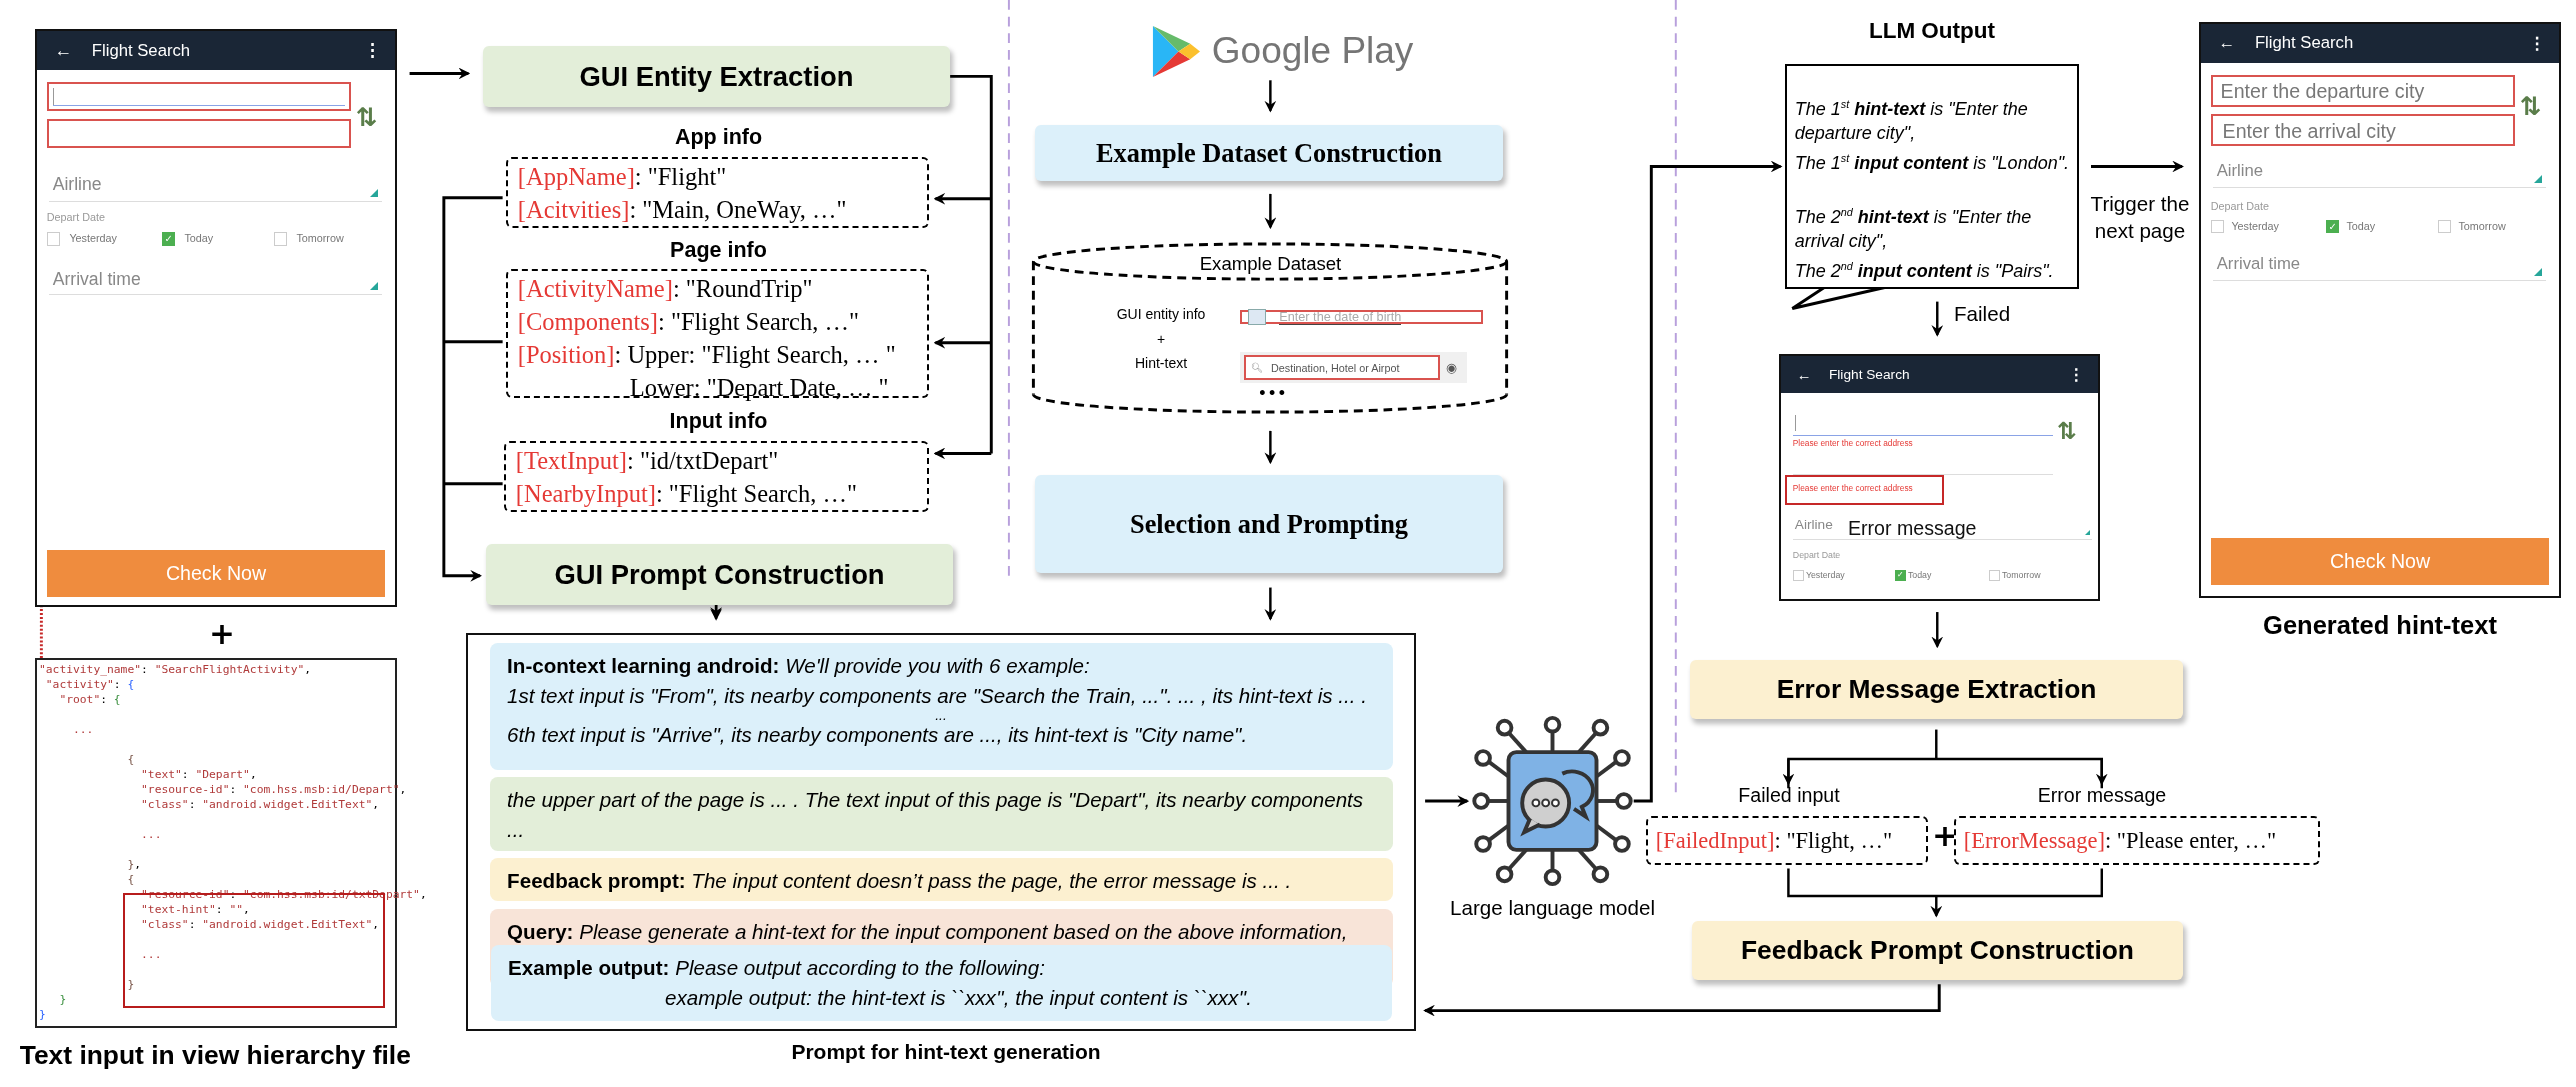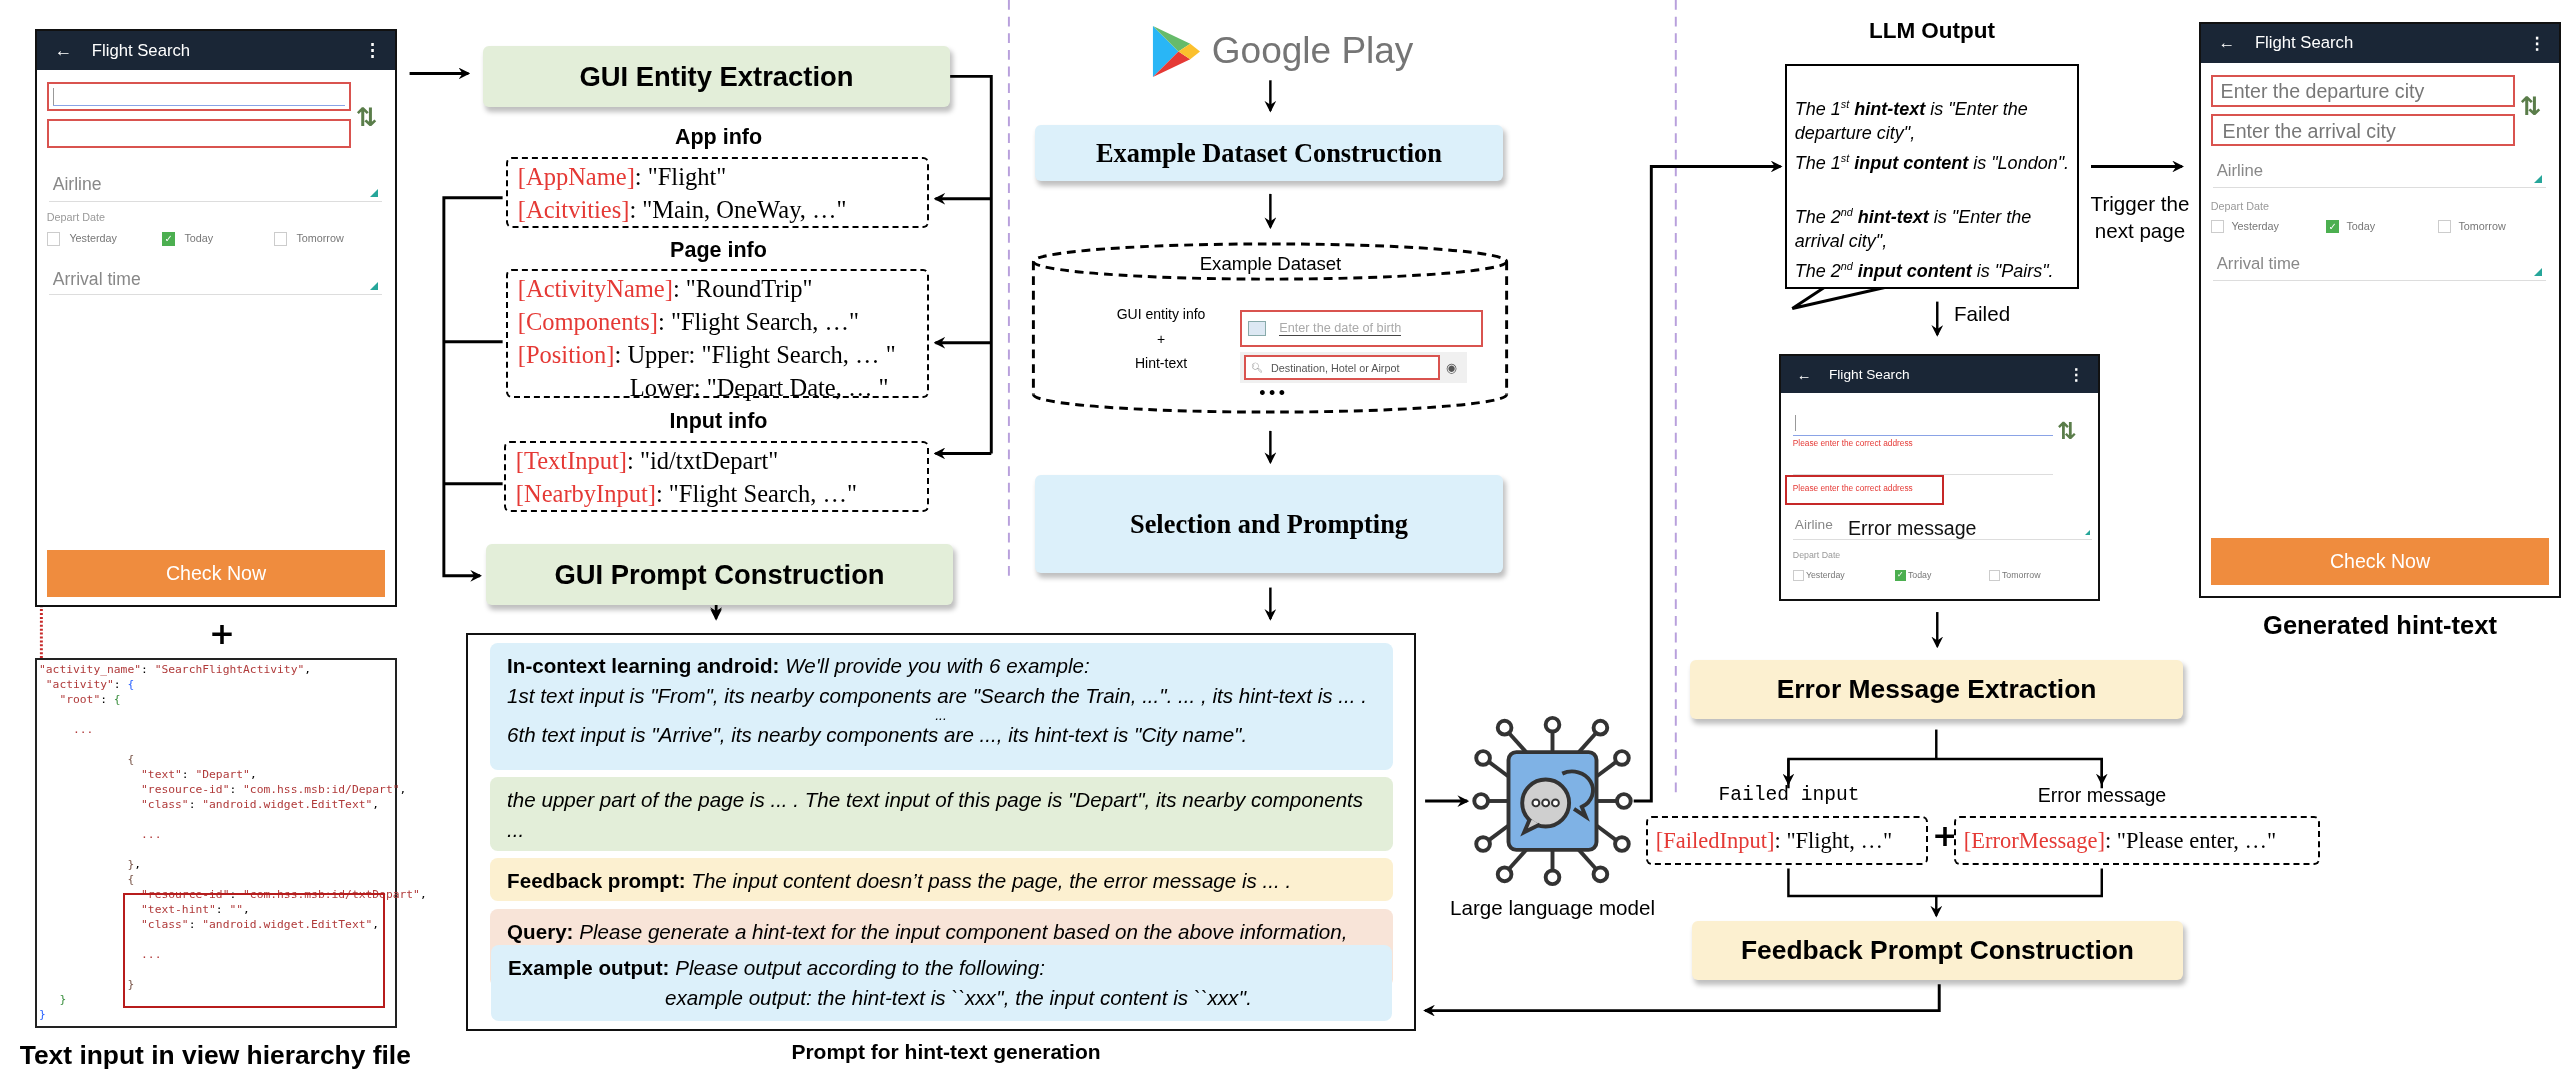--- a/index.html
+++ b/index.html
@@ -164,21 +164,21 @@
   <line x1="5" y1="22" x2="5" y2="158" stroke="#000" stroke-width="3" stroke-dasharray="9,6"></line>
   <line x1="489" y1="22" x2="489" y2="158" stroke="#000" stroke-width="3" stroke-dasharray="9,6"></line>
   <path d="M5,158 A242,18 0 0 0 489,158" fill="none" stroke="#000" stroke-width="3" stroke-dasharray="9,6"></path>
 </svg>
 <div style="position:absolute;left:1028px;top:253px;width:485px;text-align:center;font-size:18.6px;font-family:'Liberation Sans',sans-serif;">Example Dataset</div>
 <div style="position:absolute;left:1068px;top:302px;width:186px;text-align:center;font-size:14px;line-height:24.5px;font-family:'Liberation Sans',sans-serif;">
   <div>GUI entity info</div>
   <div>+</div>
   <div>Hint-text</div>
 </div>
-<div style="position:absolute;left:1240px;top:310px;width:243px;height:37px;border:2px solid #d9534f;box-sizing:border-box;background:#fff;display:flex;align-items:center;">
+<div style="position:absolute;left:1240px;top:310px;width:243px;height:14px;border:2px solid #d9534f;box-sizing:border-box;background:#fff;display:flex;align-items:center;">
   <span style="margin-left:5.9px;width:15.7px;height:13.7px;border:1px solid #8aa;background:#dde8f3;display:inline-block;"></span>
   <span style="margin-left:13.7px;font-size:12.7px;color:#aaa;border-bottom:1px solid #444;font-family:'Liberation Sans',sans-serif;">Enter the date of birth</span>
 </div>
 <div style="position:absolute;left:1240px;top:352px;width:227px;height:31px;background:#f0f0f0;display:flex;align-items:center;">
   <div style="margin-left:3.9px;border:2px solid #d9534f;height:25.5px;width:196px;background:#fff;box-sizing:border-box;display:flex;align-items:center;font-size:10.8px;color:#555;font-family:'Liberation Sans',sans-serif;">
     <span style="margin-left:4.9px;font-size:9.8px;color:#888;">🔍︎</span>
     <span style="margin-left:7.8px;">Destination, Hotel or Airpot</span>
   </div>
   <span style="margin-left:5.9px;font-size:12.7px;color:#555;">◉</span>
 </div>
@@ -316,19 +316,19 @@
   </div>
   <div class="phone-field" style="left:11.8px;top:223px;width:333px;height:33px;font-size:16.7px;">
       <span style="position:absolute;left:3.9px;top:7.8px;">Arrival time</span>
       <div class="tri" style="right:3.9px;bottom:3.9px;"></div>
     </div>
   <div class="check-btn" style="left:9.8px;right:9.8px;top:514px;height:47px;font-size:19.6px;">Check Now</div>
 </div>
 <div class="label-bold" style="left:2199px;top:611px;width:362px;font-size:25.5px;">Generated hint-text</div>
 
 <div class="stage-box yellow" style="left:1690px;top:660px;width:493px;height:59px;font-size:26.4px;font-family:'Liberation Sans',sans-serif;">Error Message Extraction</div>
-<div style="position:absolute;left:1691px;top:784px;width:196px;text-align:center;font-size:19.6px;font-family:Liberation Mono, monospace;">Failed input</div>
+<div style="position:absolute;left:1691px;top:784px;width:196px;text-align:center;font-size:19.6px;font-family:Liberation Sans, sans-serif;">Failed input</div>
 <div style="position:absolute;left:2004px;top:784px;width:196px;text-align:center;font-size:19.6px;font-family:'Liberation Sans',sans-serif;">Error message</div>
 <div class="dash-box serif" style="left:1646px;top:816px;width:282px;height:49px;padding:5.9px 7.8px;font-size:22.5px;white-space:nowrap;"><span class="red">[FailedInput]</span><span>: "Flight, …"</span></div>
 <div style="position:absolute;left:1932px;top:817px;font-size:31px;font-weight:bold;">+</div>
 <div class="dash-box serif" style="left:1954px;top:816px;width:366px;height:49px;padding:5.9px 7.8px;font-size:22.5px;white-space:nowrap;"><span class="red">[ErrorMessage]</span><span>: "Please enter, …"</span></div>
 <div class="stage-box yellow" style="left:1692px;top:921px;width:491px;height:59px;font-size:26.4px;font-family:'Liberation Sans',sans-serif;">Feedback Prompt Construction</div>
 
 
 </body></html>

